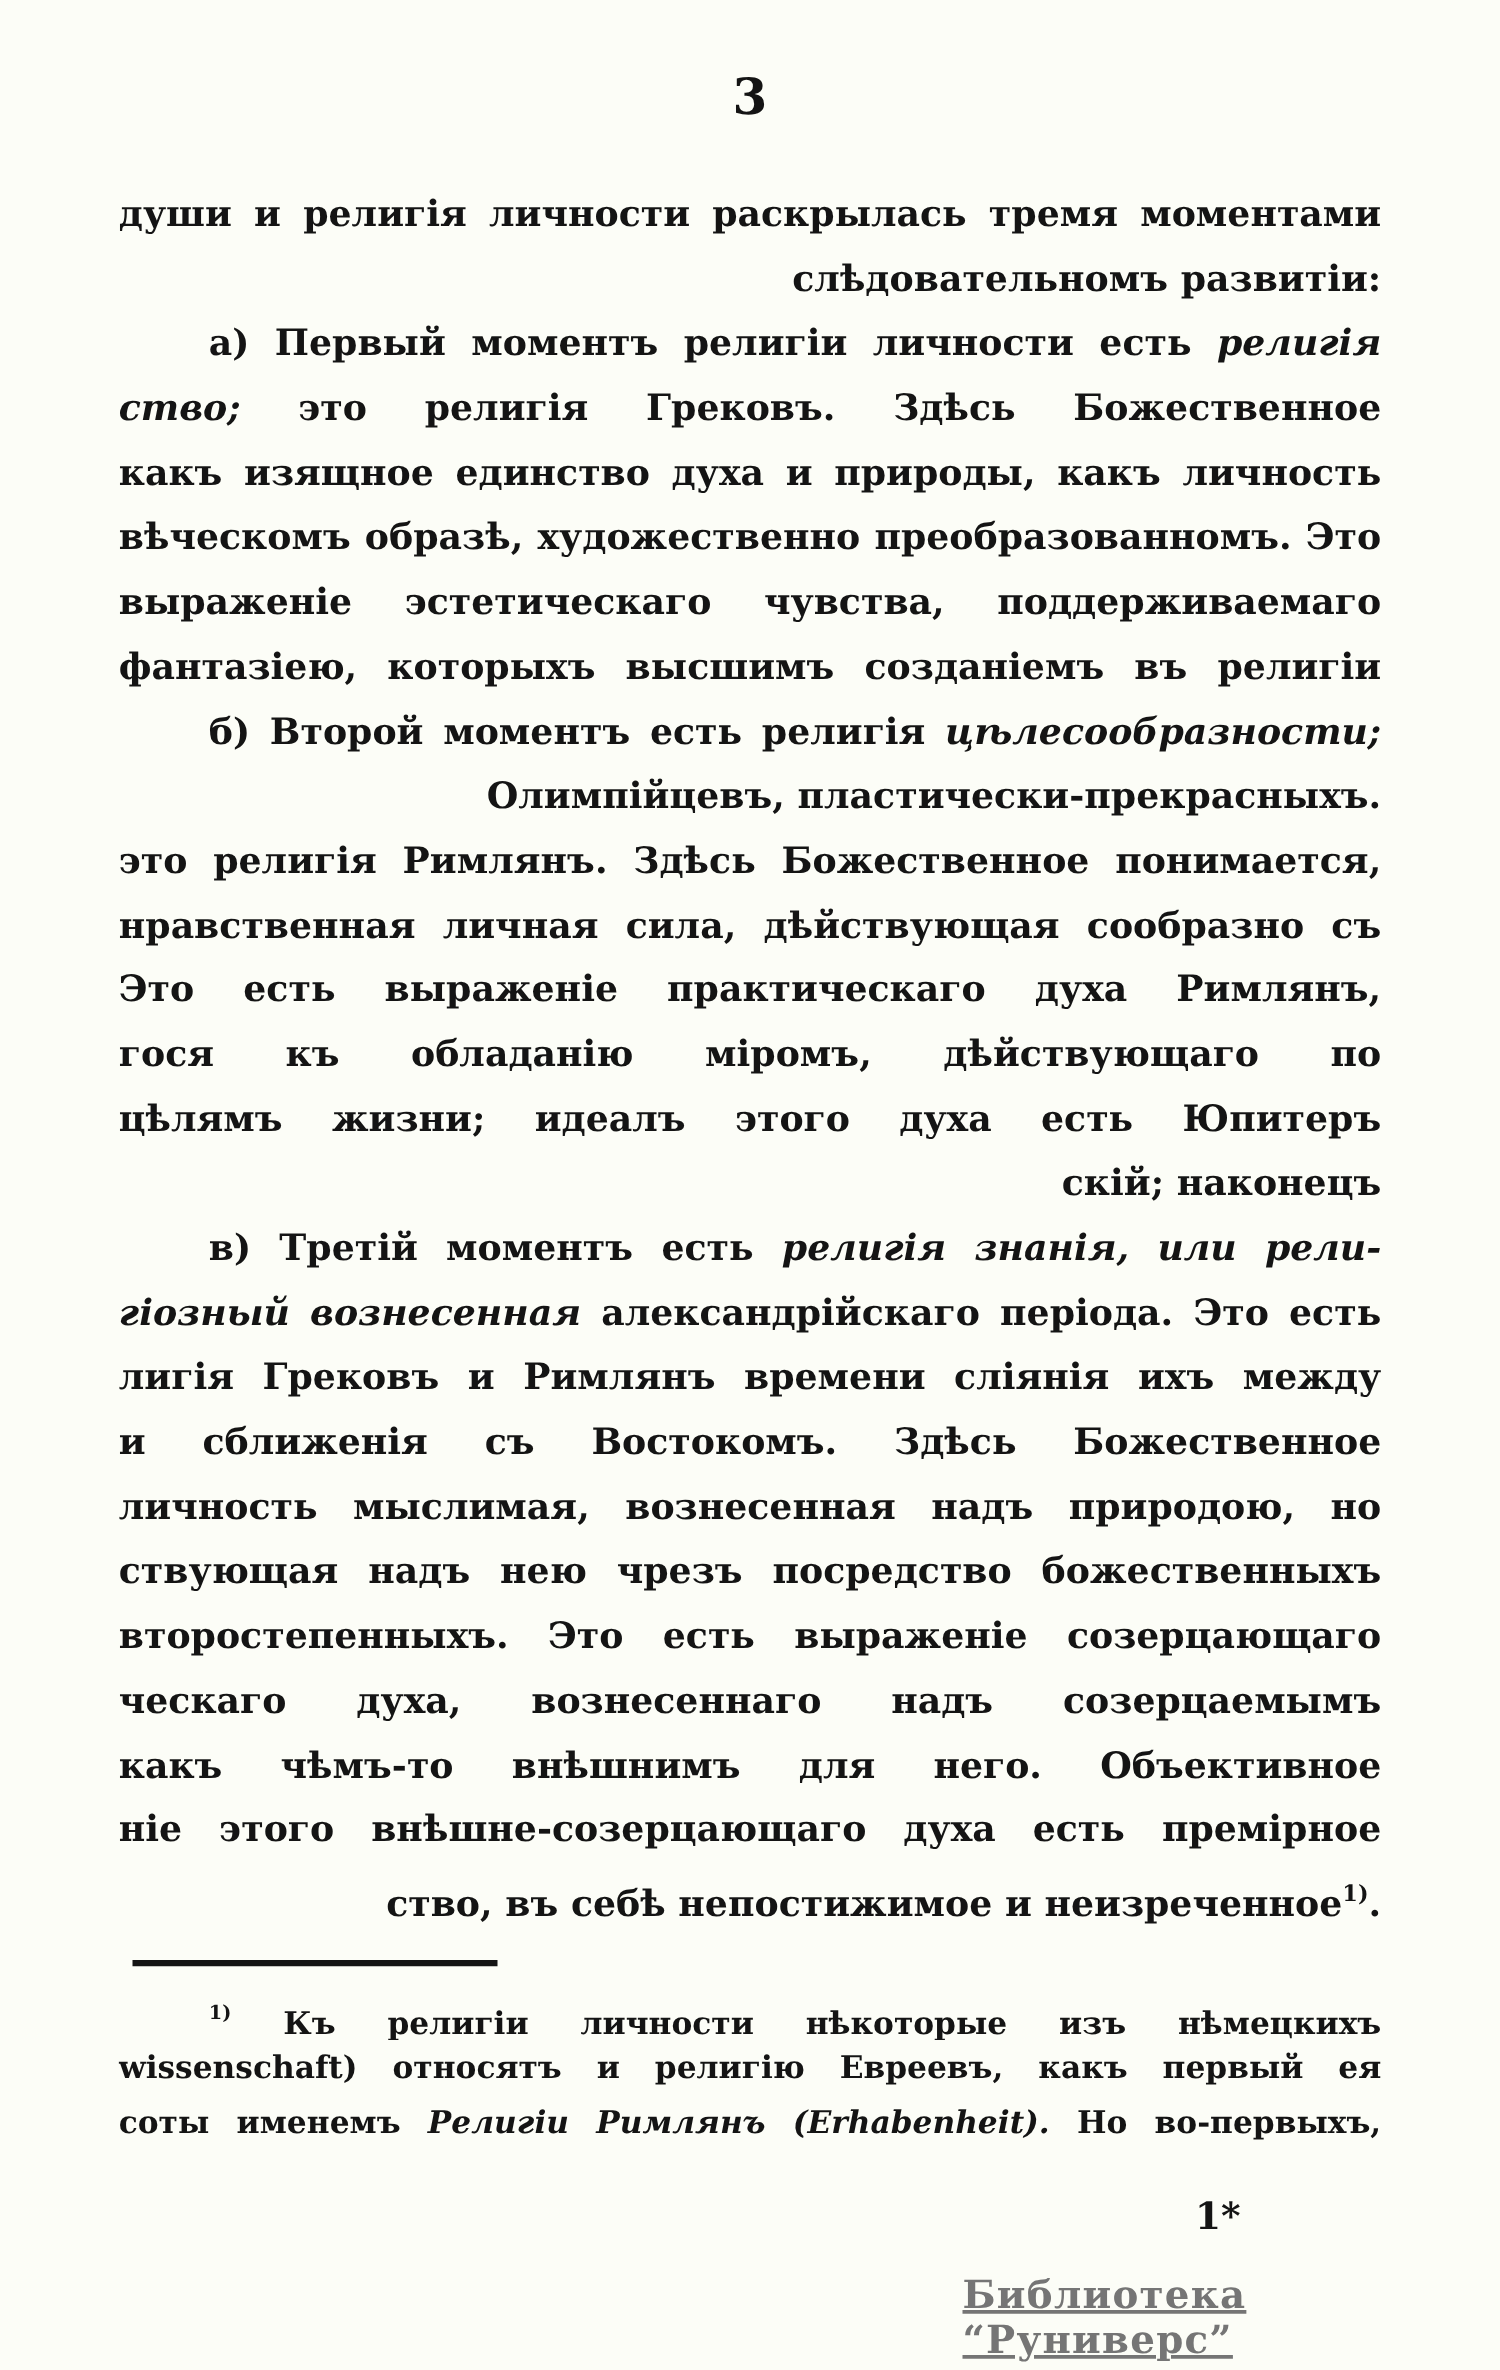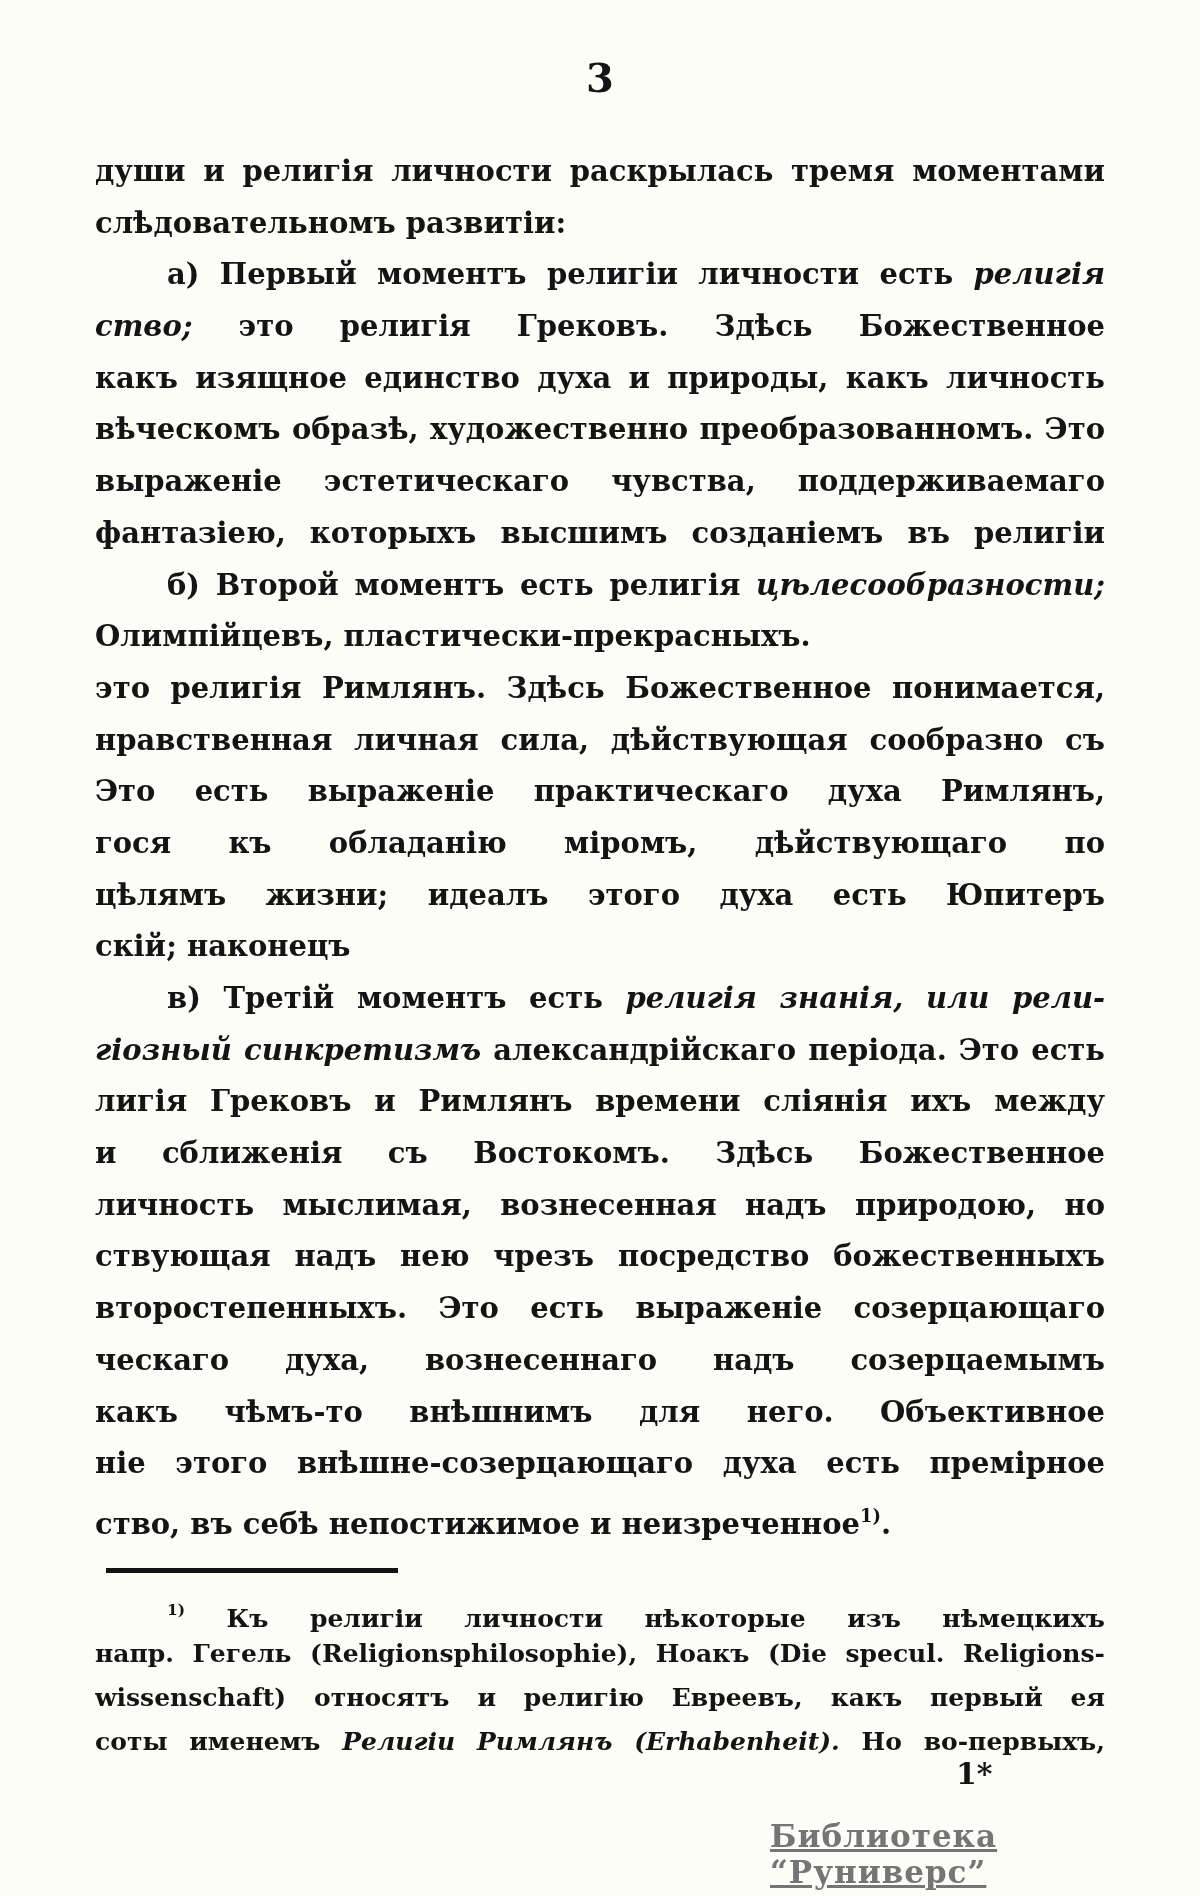--- a/index.html
+++ b/index.html
@@ -26,21 +26,21 @@
     font-weight: bold;
   }
   #body-text .line { height: 51.7px; line-height: 51.7px; }
   #footnote-text {
     position: absolute;
     top: 1588px; left: 95px; width: 1010px;
     font-size: 25px;
     font-weight: bold;
   }
   #footnote-text .line { height: 44px; line-height: 44px; }
-  .line { text-align: left; overflow: hidden; }
+  .line { text-align: right; overflow: hidden; }
   .line.just { text-align: justify; text-align-last: justify; }
   .line.indent { padding-left: 72px; }
   .it { font-style: italic; }
   .sup { vertical-align: 12px; font-size: 0.62em; }
   #footnote-rule {
     position: absolute;
     top: 1568px; left: 106px;
     width: 292px; height: 5px;
     background: #141414;
   }
@@ -77,37 +77,36 @@
       <div class="line just"><span>фантазіею, которыхъ высшимъ созданіемъ въ религіи есть кругъ</span></div>
       <div class="line indent just"><span>б) Второй моментъ есть религія </span><span class="it">цѣлесообразности;</span></div>
       <div class="line"><span>Олимпійцевъ, пластически-прекрасныхъ.</span></div>
       <div class="line just"><span>это религія Римлянъ. Здѣсь Божественное понимается, какъ</span></div>
       <div class="line just"><span>нравственная личная сила, дѣйствующая сообразно съ цѣлями.</span></div>
       <div class="line just"><span>Это есть выраженіе практическаго духа Римлянъ, стремяща-</span></div>
       <div class="line just"><span>гося къ обладанію міромъ, дѣйствующаго по практическимъ</span></div>
       <div class="line just"><span>цѣлямъ жизни; идеалъ этого духа есть Юпитеръ Капитолій-</span></div>
       <div class="line"><span>скій; наконецъ</span></div>
       <div class="line indent just"><span>в) Третій моментъ есть </span><span class="it">религія знанія, или рели-</span></div>
-      <div class="line just"><span class="it">гіозный синкретизмъ</span><span> александрійскаго періода. Это есть ре-</span></div>
+      <div class="line just"><span class="it">гіозный вознесенная</span><span> александрійскаго періода. Это есть ре-</span></div>
       <div class="line just"><span>лигія Грековъ и Римлянъ времени сліянія ихъ между собой</span></div>
       <div class="line just"><span>и сближенія съ Востокомъ. Здѣсь Божественное сознается какъ</span></div>
       <div class="line just"><span>личность мыслимая, вознесенная надъ природою, но господ-</span></div>
       <div class="line just"><span>ствующая надъ нею чрезъ посредство божественныхъ существъ</span></div>
       <div class="line just"><span>второстепенныхъ. Это есть выраженіе созерцающаго человѣ-</span></div>
       <div class="line just"><span>ческаго духа, вознесеннаго надъ созерцаемымъ предметомъ,</span></div>
       <div class="line just"><span>какъ чѣмъ-то внѣшнимъ для него. Объективное осуществле-</span></div>
       <div class="line just"><span>ніе этого внѣшне-созерцающаго духа есть премірное Суще-</span></div>
       <div class="line"><span>ство, въ себѣ непостижимое и неизреченное</span><span class="sup">1)</span><span>.</span></div>
     </div>
 
   <div id="footnote-rule"></div>
 
   <div id="footnote-text">
       <div class="line indent just"><span class="sup">1)</span><span> Къ религіи личности нѣкоторые изъ нѣмецкихъ мыслителей,</span></div>
-      <div class="line just"><span>напр. Гегель (Religionsphilosophie), Ноакъ (Die specul. Religions-</span></div>
       <div class="line just"><span>wissenschaft) относятъ и религію Евреевъ, какъ первый ея моментъ</span></div>
       <div class="line just"><span>соты именемъ </span><span class="it">Религіи Римлянъ (Erhabenheit).</span><span> Но во-первыхъ, какъ</span></div>
     </div>
 
   <div id="signature-mark">1*</div>
 
   <div id="watermark">Библиотека “Руниверс”</div>
 </div>
 
 </body></html>

